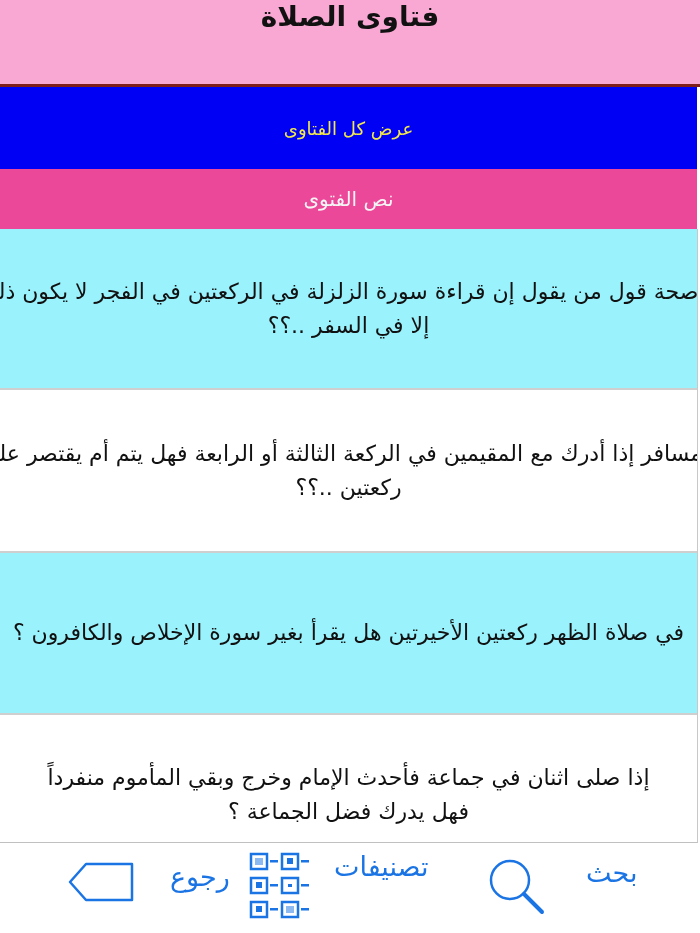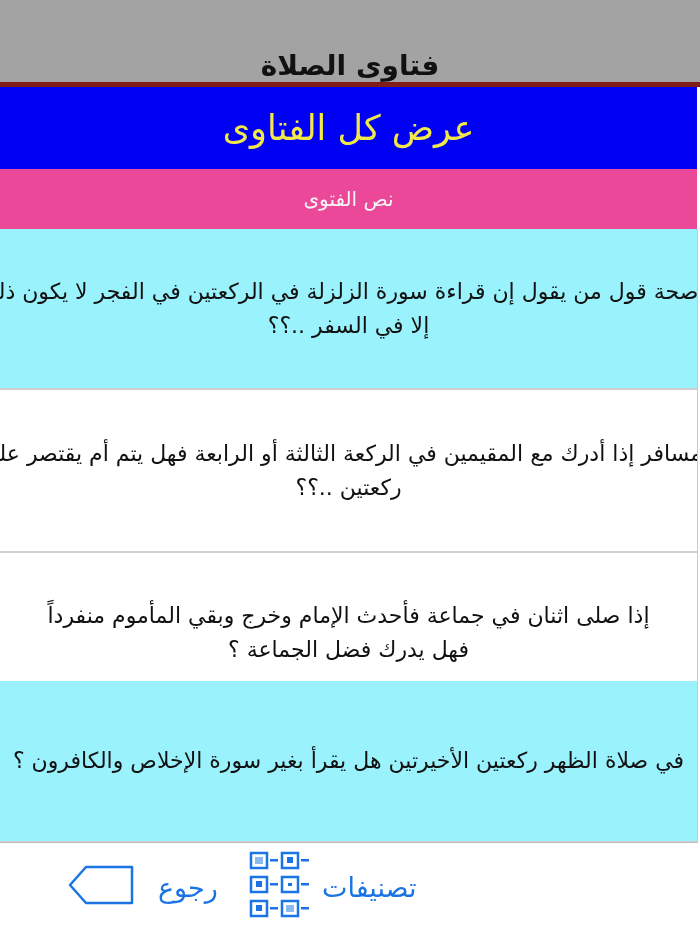--- a/index.html
+++ b/index.html
@@ -1,31 +1,31 @@
 <!DOCTYPE html>
 <html><head>
   <meta charset="utf-8">
   <style>
     * { box-sizing: border-box; margin: 0; padding: 0; }
     html, body { width: 700px; height: 933px; overflow: hidden; background: #ffffff; }
     body { font-family: "DejaVu Sans", sans-serif; position: relative; }
 
     .navbar {
       position: absolute; left: 0; top: 0; width: 700px; height: 87px;
-      background: #a3a3a3; border-bottom: 5px solid #7f1d1d;
-      display: flex; align-items: flex-end; justify-content: center;
+      background: #f9a8d4; border-bottom: 3px solid #7f1d1d;
+      display: flex; align-items: flex-start; justify-content: center;
     }
     .navbar-title { font-size: 28px; font-weight: bold; color: #111; direction: rtl; }
 
     .show-all {
       position: absolute; left: 0; top: 87px; width: 697px; height: 82px;
       background: #0000f5; display: flex; align-items: center; justify-content: center;
       cursor: pointer;
     }
-    .show-all span { color: #f3e84a; font-size: 35px; direction: rtl; }
+    .show-all span { color: #f3e84a; font-size: 18px; direction: rtl; }
 
     .section-header {
       position: absolute; left: 0; top: 169px; width: 697px; height: 60px;
       background: #ec4899; display: flex; align-items: center; justify-content: center;
     }
     .section-header span { color: #f5f5f5; font-size: 20px; direction: rtl; }
 
     .list {
       position: absolute; left: 0; top: 229px; width: 698px; height: 614px;
       border-right: 1px solid #c8c8c8; border-bottom: 1px solid #c0c0c0; overflow: hidden;
@@ -45,21 +45,21 @@
     .r2 { height: 163px; }
     .r3 { height: 162px; }
     .r4 { height: 128px; align-items: flex-end; padding-bottom: 14px; border-bottom: none; }
     .r3 .row-text { width: 680px; }
     .r4 .row-text { width: 640px; }
 
     .toolbar {
       position: absolute; left: 0; top: 843px; width: 700px; height: 90px;
       background: #ffffff;
     }
-    .tb-item { position: absolute; display: flex; align-items: center; cursor: pointer; }
+    .tb-item { position: absolute; display: flex; align-items: flex-start; cursor: pointer; gap: 12px; }
     .tb-label { color: #1b74e4; font-size: 27px; direction: rtl; }
     .back-btn { left: 66px; top: 18px; height: 52px; }
     .back-btn .tb-label { margin-left: 22px; }
     .cat-btn { left: 248px; top: 8px; height: 72px; }
     .cat-btn .tb-label { }
     .search-btn { left: 486px; top: 14px; height: 60px; }
     .search-btn .tb-label { margin-left: 26px; }
   </style>
 </head>
 <body>
@@ -76,25 +76,25 @@
   <span>نص الفتوى</span>
 </div>
 
 <div class="list">
   <div class="row cyan r1">
     <div class="row-text">ماصحة قول من يقول إن قراءة سورة الزلزلة في الركعتين في الفجر لا يكون ذلك إلا في السفر ..؟؟</div>
   </div>
   <div class="row white r2">
     <div class="row-text">المسافر إذا أدرك مع المقيمين في الركعة الثالثة أو الرابعة فهل يتم أم يقتصر على ركعتين ..؟؟</div>
   </div>
+  <div class="row cyan r3">
+    <div class="row-text">في صلاة الظهر ركعتين الأخيرتين هل يقرأ بغير سورة الإخلاص والكافرون ؟</div>
+  </div>
   <div class="row white r4">
     <div class="row-text">إذا صلى اثنان في جماعة فأحدث الإمام وخرج وبقي المأموم منفرداً فهل يدرك فضل الجماعة ؟</div>
-  </div>
-  <div class="row cyan r3">
-    <div class="row-text">في صلاة الظهر ركعتين الأخيرتين هل يقرأ بغير سورة الإخلاص والكافرون ؟</div>
   </div>
 </div>
 
 <div class="toolbar">
   <div class="tb-item back-btn">
     <span>
       <svg width="70" height="42" viewBox="0 0 70 42">
         <path d="M20 3 H66 V39 H20 L4 21 Z" fill="none" stroke="#1b74e4" stroke-width="2.5" stroke-linejoin="round"></path>
       </svg>
     </span>
@@ -124,13 +124,22 @@
           <rect x="22" y="33" width="8" height="2.5"></rect>
             <rect x="53" y="33" width="8" height="2.5"></rect>
           <rect x="22" y="57" width="8" height="2.5"></rect>
             <rect x="53" y="57" width="8" height="2.5"></rect>
         </g>
       </svg>
     </span>
     <span class="tb-label">تصنيفات</span>
   </div>
 
+  <div class="tb-item search-btn">
+    <span>
+      <svg width="62" height="60" viewBox="0 0 62 60">
+        <circle cx="24" cy="23" r="19" fill="none" stroke="#1b74e4" stroke-width="2.5"></circle>
+        <line x1="38" y1="37" x2="56" y2="55" stroke="#1b74e4" stroke-width="4" stroke-linecap="round"></line>
+      </svg>
+    </span>
+    <span class="tb-label">بحث</span>
+  </div>
 </div>
 
 </body></html>

